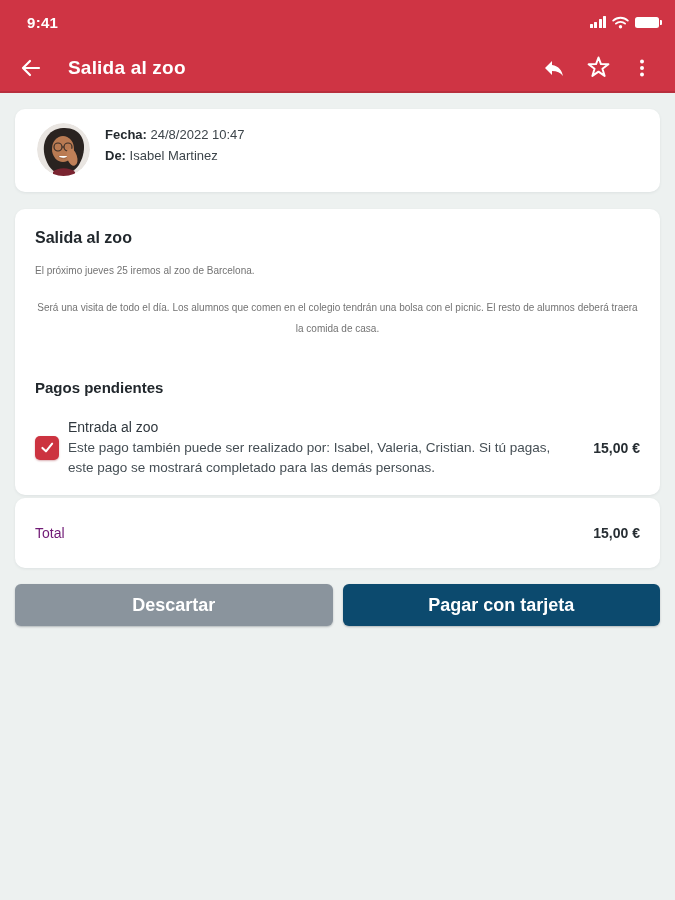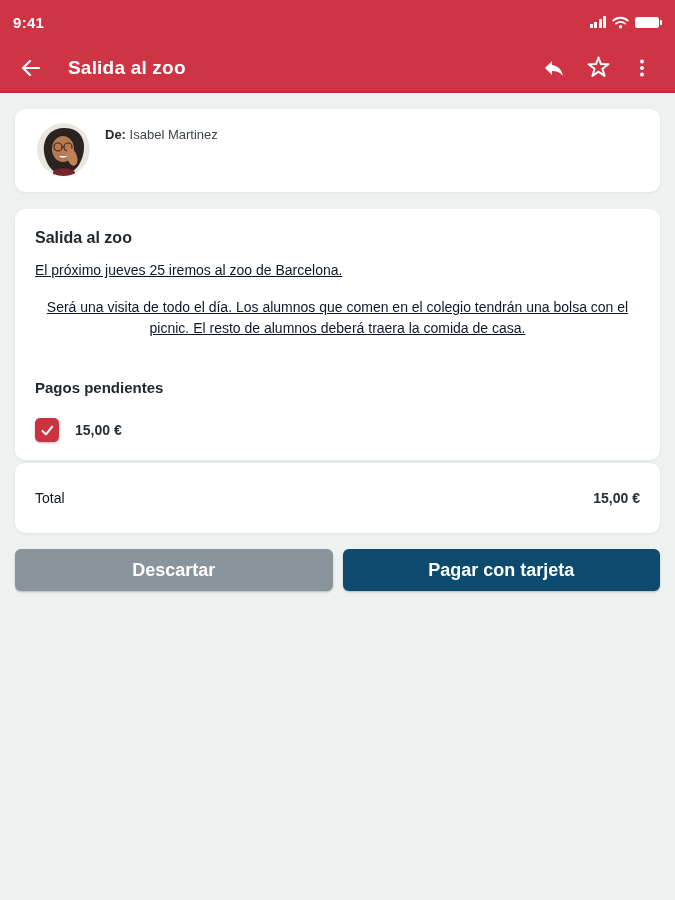--- a/index.html
+++ b/index.html
@@ -4,21 +4,21 @@
 <style>
   * { margin: 0; padding: 0; box-sizing: border-box; }
   html, body { width: 675px; }
   body { font-family: "Liberation Sans", sans-serif; background: #EDF1F0; }
   .phone { width: 675px; height: 900px; background: #EDF1F0; overflow: hidden; position: relative; }
 
   
   .statusbar {
     height: 44px; background: #CF3444;
     display: flex; align-items: center; justify-content: space-between;
-    padding: 0 16px 0 13px; color: #fff;
+    padding: 0 16px 0 27px; color: #fff;
   }
   .statusbar .time { font-size: 15px; font-weight: bold; letter-spacing: .3px; }
   .statusbar .right { display: flex; align-items: center; gap: 6px; }
 
   .signal { display: flex; align-items: flex-end; gap: 1.5px; height: 12px; }
   .signal i { display: block; width: 3px; background: #fff; border-radius: 0.5px; }
   .signal i:nth-child(1){height:4px;} .signal i:nth-child(2){height:6px;}
   .signal i:nth-child(3){height:9px;} .signal i:nth-child(4){height:12px;}
 
   .battery { width: 24px; height: 11px; background: #fff; border-radius: 2.5px; position: relative; }
@@ -39,38 +39,38 @@
   }
 
   .meta-card { margin-top: 16px; padding: 14px 16px 16px 22px; display: flex; align-items: flex-start; }
   .avatar { width: 53px; height: 53px; border-radius: 50%; overflow: hidden; flex: 0 0 auto; }
   .meta-lines { margin-left: 15px; padding-top: 2px; }
   .meta-line { font-size: 13px; color: #3D454B; line-height: 20.5px; }
   .meta-line b { color: #23292E; font-weight: bold; }
 
   .body-card { margin-top: 17px; padding: 20px 20px 18px 20px; }
   .subject { font-size: 16px; font-weight: bold; color: #22282D; }
-  .para { font-size: 14px; color: #0f172a; line-height: 21px; margin-top: 13px; text-decoration: underline; }
+  .para { font-size: 10px; color: #737373; line-height: 21px; margin-top: 13px; }
   .para + .para { margin-top: 16px; text-align: center; }
 
   .payments-heading { font-size: 15px; font-weight: bold; color: #22282D; margin-top: 40px; }
 
   .payment-row { display: flex; align-items: center; margin-top: 22px; }
   .checkbox {
     width: 24px; height: 24px; border-radius: 5px; background: #CC3340;
     display: flex; align-items: center; justify-content: center; flex: 0 0 auto;
     box-shadow: 0 1px 2px rgba(150,30,40,0.35);
   }
   .payment-text { margin-left: 9px; flex: 1; }
   .payment-title { font-size: 14px; color: #30383E; line-height: 19px; }
   .payment-desc { font-size: 13.5px; color: #454E54; line-height: 19.5px; margin-top: 1px; }
   .payment-amount { font-size: 14px; font-weight: bold; color: #272E33; margin-left: 16px; white-space: nowrap; align-self: center; }
 
   .total-card { margin-top: 3px; height: 70px; display: flex; align-items: center; justify-content: space-between; padding: 0 20px; }
-  .total-label { font-size: 14px; color: #0f172a; }
+  .total-label { font-size: 14px; color: #701a75; }
   .total-amount { font-size: 14px; font-weight: bold; color: #272E33; }
 
   
   .actions { display: flex; gap: 10px; margin: 16px 15px 0 15px; }
   .btn {
     flex: 1; height: 42px; border: none; border-radius: 6px;
     font-family: "Liberation Sans", sans-serif; font-size: 18px; font-weight: bold; color: #fff;
     display: flex; align-items: center; justify-content: center; cursor: pointer;
     box-shadow: 0 1px 2px rgba(40,50,60,0.3);
   }
@@ -140,36 +140,41 @@
         <ellipse cx="26" cy="26" rx="11" ry="13" fill="#B97A52"></ellipse>
         <circle cx="21" cy="24" r="4" fill="none" stroke="#3A2E28" stroke-width="1.2"></circle>
         <circle cx="31" cy="24" r="4" fill="none" stroke="#3A2E28" stroke-width="1.2"></circle>
         <path d="M25 24 H27" stroke="#3A2E28" stroke-width="1.2"></path>
         <path d="M21 33 C24 36 29 36 31 33" fill="#fff" stroke="#8A5537" stroke-width="0.8"></path>
         <ellipse cx="35" cy="34" rx="5" ry="9" fill="#C08058" transform="rotate(-18 35 34)"></ellipse>
         <path d="M16 49 C20 44 33 44 38 49 L38 53 L16 53 Z" fill="#7A2430"></path>
       </svg>
     </span>
     <span class="meta-lines">
+      <div class="meta-line"><b>Fecha:</b> <span>24/8/2022 10:47</span></div>
       <div class="meta-line"><b>De:</b> <span>Isabel Martinez</span></div>
     </span>
   </div>
 
   <div class="card body-card">
     <div class="subject">Salida al zoo</div>
     <div class="para">El próximo jueves 25 iremos al zoo de Barcelona.</div>
     <div class="para">Será una visita de todo el día. Los alumnos que comen en el colegio tendrán una bolsa con el picnic. El resto de alumnos deberá traera la comida de casa.</div>
 
     <div class="payments-heading">Pagos pendientes</div>
 
     <div class="payment-row">
       <span class="checkbox">
         <svg width="17" height="17" viewBox="0 0 20 20">
           <polyline points="4,10.5 8.2,14.5 15.5,5.5" fill="none" stroke="#fff" stroke-width="2.4" stroke-linecap="round" stroke-linejoin="round"></polyline>
         </svg>
+      </span>
+      <span class="payment-text">
+        <div class="payment-title">Entrada al zoo</div>
+        <div class="payment-desc">Este pago también puede ser realizado por: Isabel, Valeria, Cristian. Si tú pagas, este pago se mostrará completado para las demás personas.</div>
       </span>
       <span class="payment-amount">15,00 €</span>
     </div>
   </div>
 
   <div class="card total-card">
     <span class="total-label">Total</span>
     <span class="total-amount">15,00 €</span>
   </div>
 

